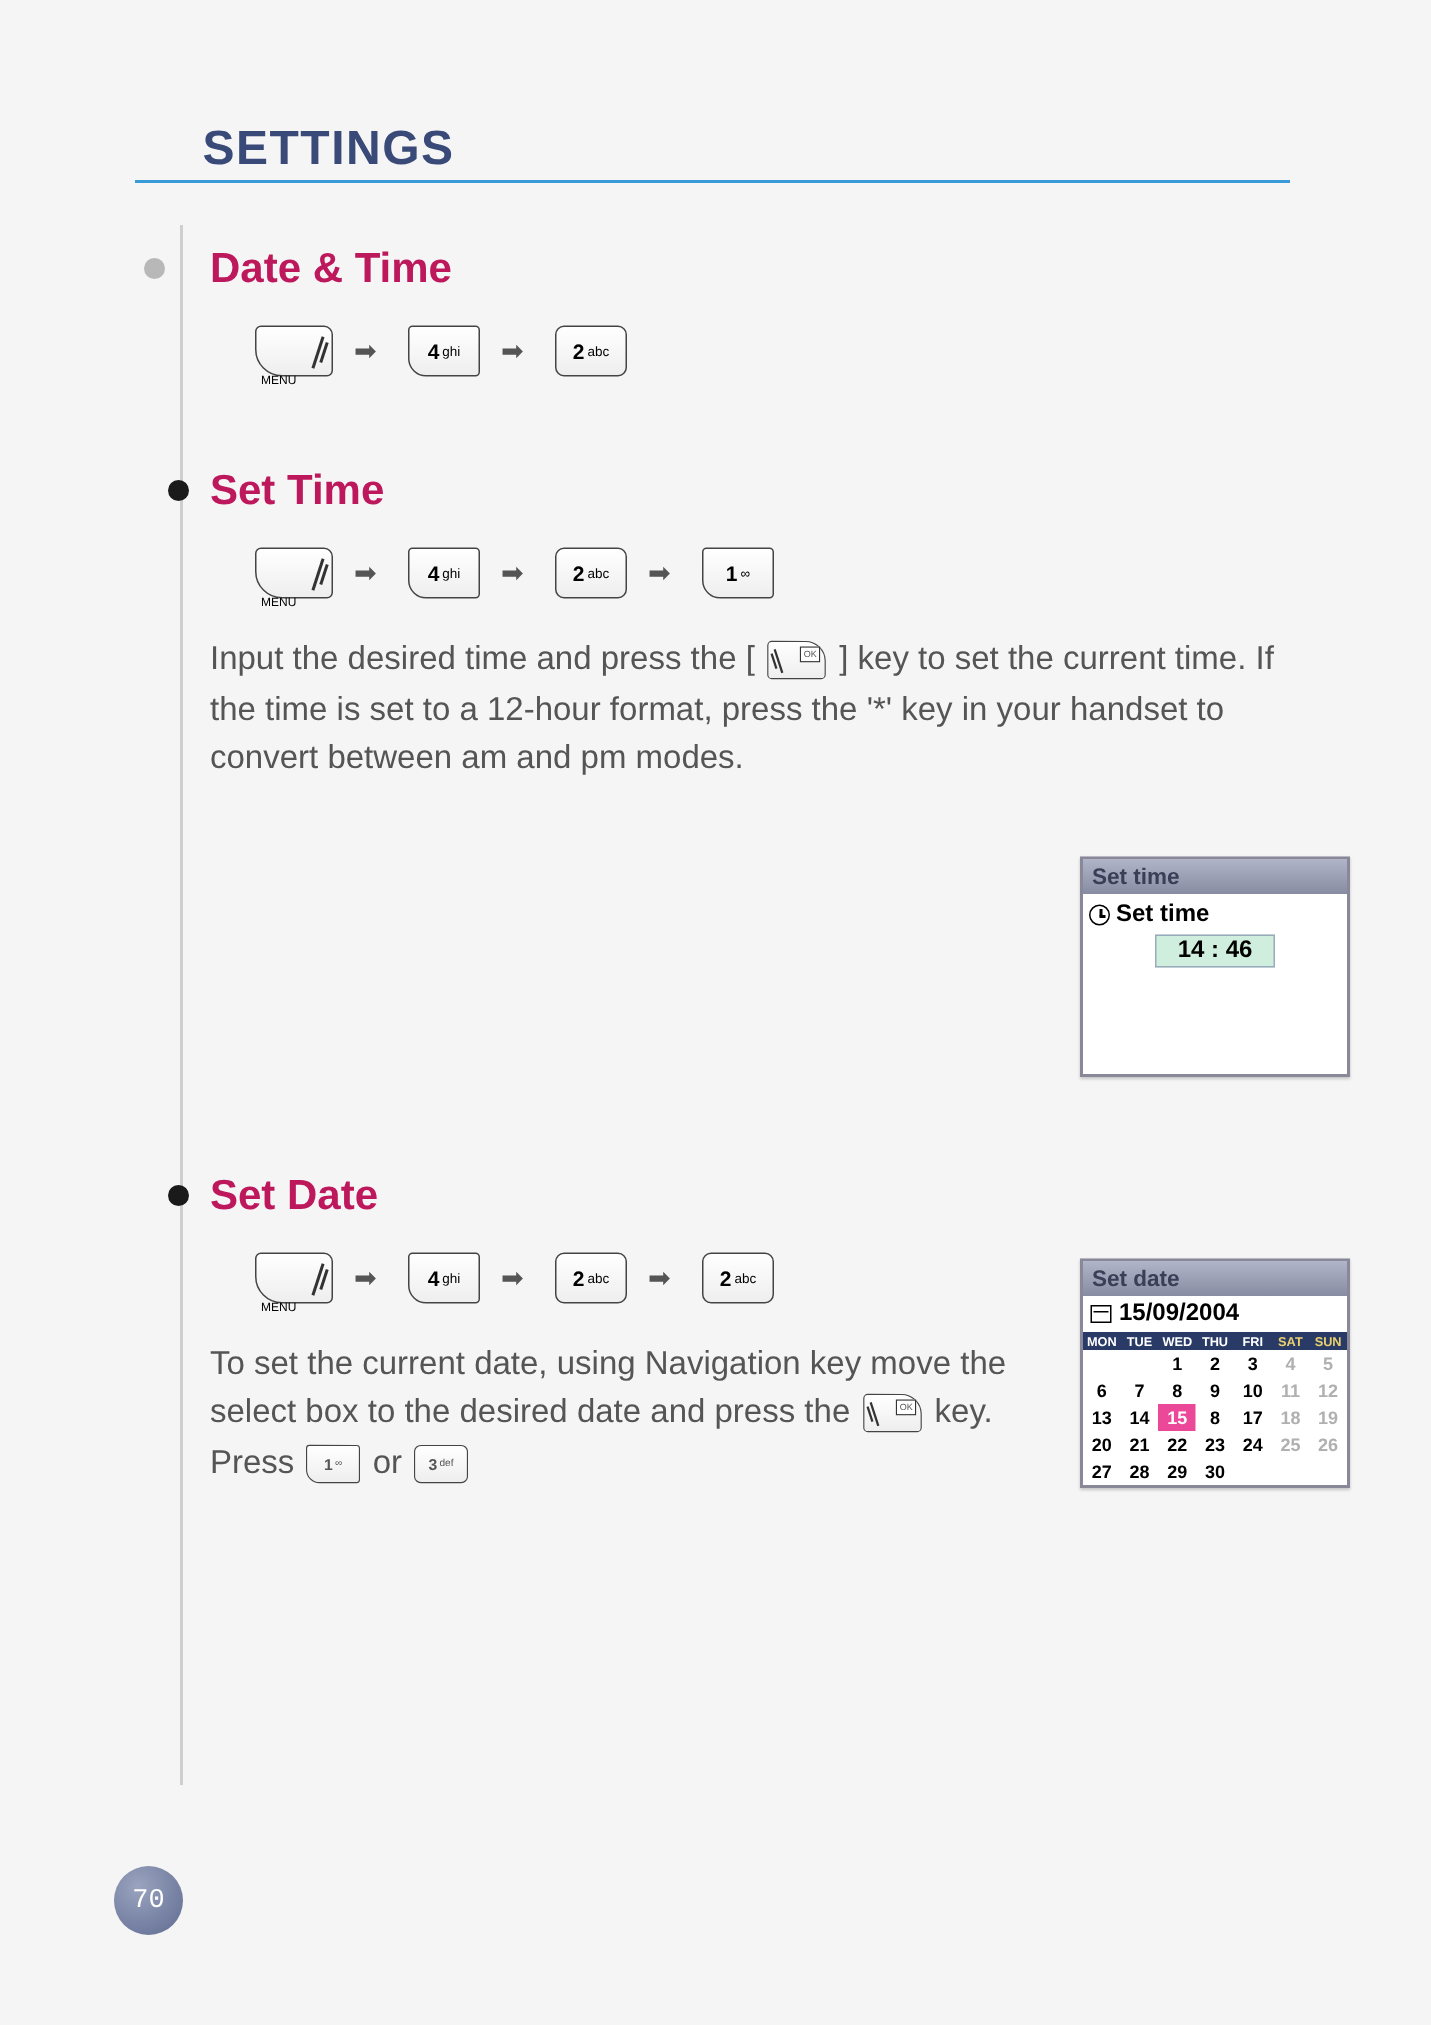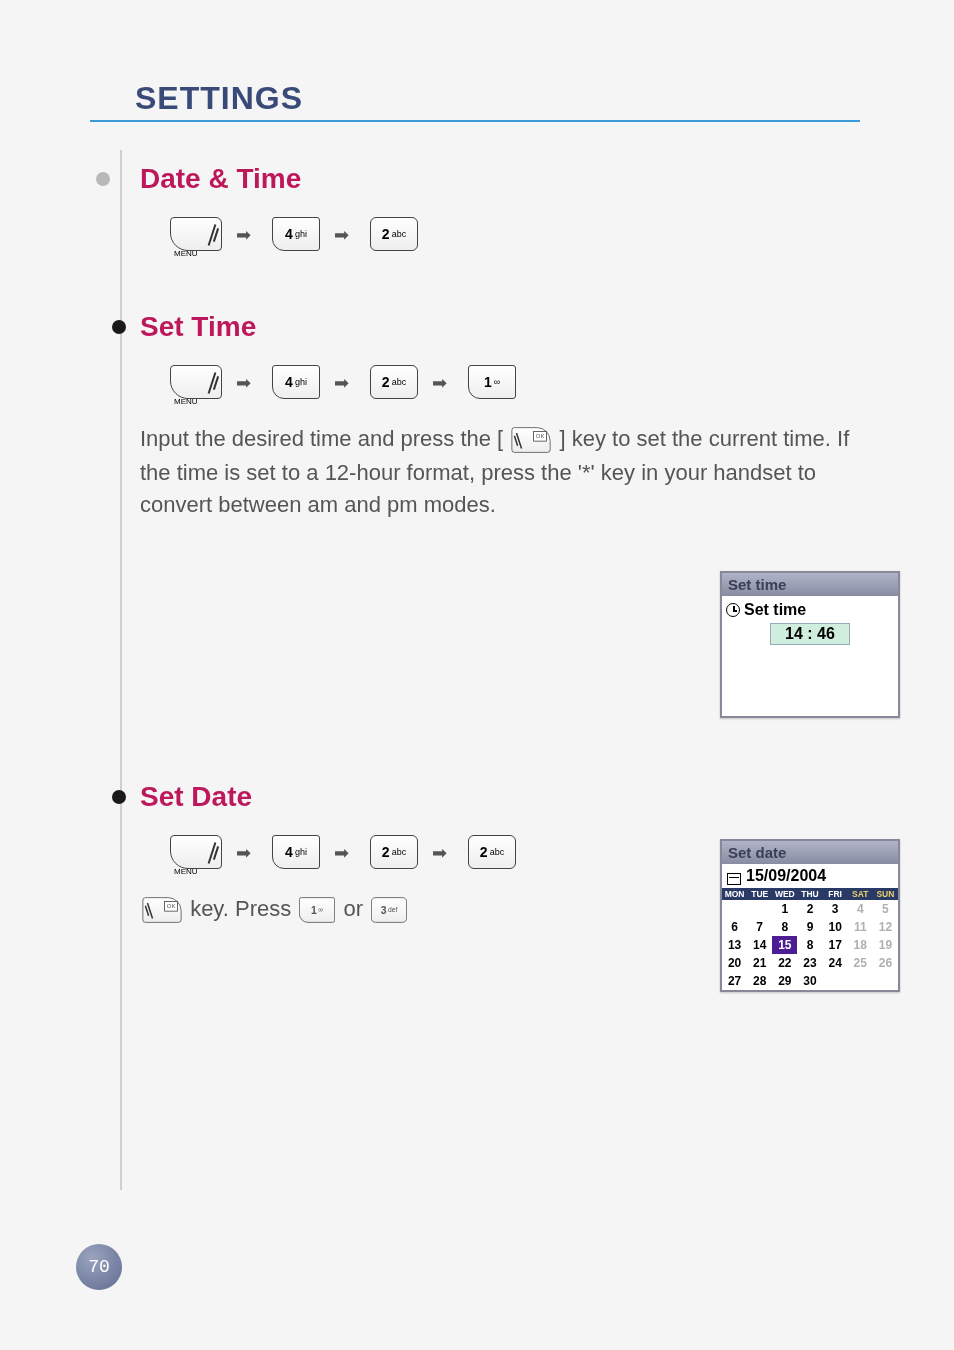--- a/index.html
+++ b/index.html
@@ -222,21 +222,21 @@
     color:#000;
   }
   .phone-wrap-right {
     position: absolute;
     right: -10px;
     top: 260px;
   }
   .set-date-section .phone-wrap-right { top: 10px; }
   .set-date-body { min-height: 136px; }
   .date-head {
-    display:flex; align-items:flex-end;
+    display:flex; align-items:center;
     font-weight:700; font-size:16px; gap:5px; color:#000;
     padding: 2px 2px 3px 2px;
   }
   .cal-icon {
     width:14px; height:12px; border:1.5px solid #000;
     position:relative; display:inline-block;
   }
   .cal-icon::before {content:"";position:absolute;left:1px;top:3px;right:1px;height:1px;background:#000;}
   .dow-row {
     display:flex; background:#2a3a66; color:#fff;
@@ -250,21 +250,21 @@
     font-size:12px;
     font-weight:700;
   }
   .cal-grid span {
     text-align:center;
     padding: 2px 0;
     color:#000;
   }
   .cal-grid span.future { color:#b0b0b0; }
   .cal-grid span.sel {
-    background:#4c1d95;
+    background:#ec4899;
     color:#fff;
   }
   .page-number {
     position: absolute;
     left: 76px;
     bottom: 60px;
     width: 46px;
     height: 46px;
     border-radius: 50%;
     background: radial-gradient(circle at 35% 30%, #9aa4bf, #5f6b91);
@@ -401,20 +401,21 @@
               <span class="small">abc</span>
             </span>
           <span class="arrow"></span>
           <span class="key">
               <span class="big">2</span>
               <span class="small">abc</span>
             </span>
         </div>
 
         <div class="body-text" style="padding-right:190px;">
+          <span>To set the current date, using Navigation key move the select box to the desired date and press the </span>
           <span class="inline-key">
               <span class="key ok">
                 <span class="slashA"></span>
                 <span class="slashB"></span>
                 <span class="okbox">OK</span>
               </span>
             </span>
           <span> key. Press </span>
           <span class="inline-key">
               <span class="key const">

